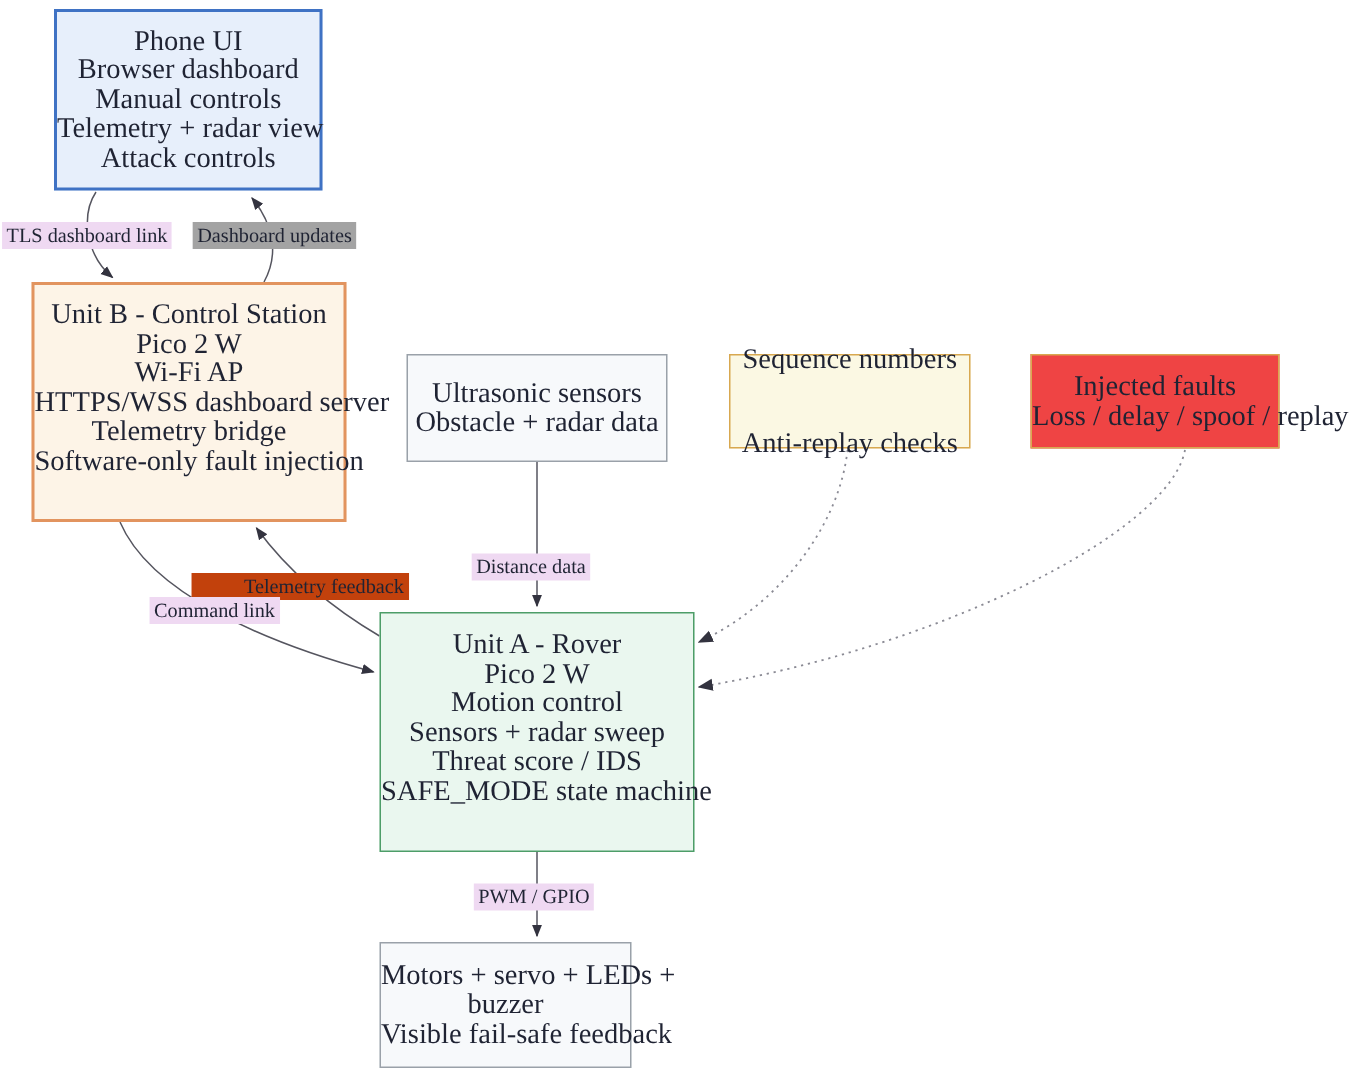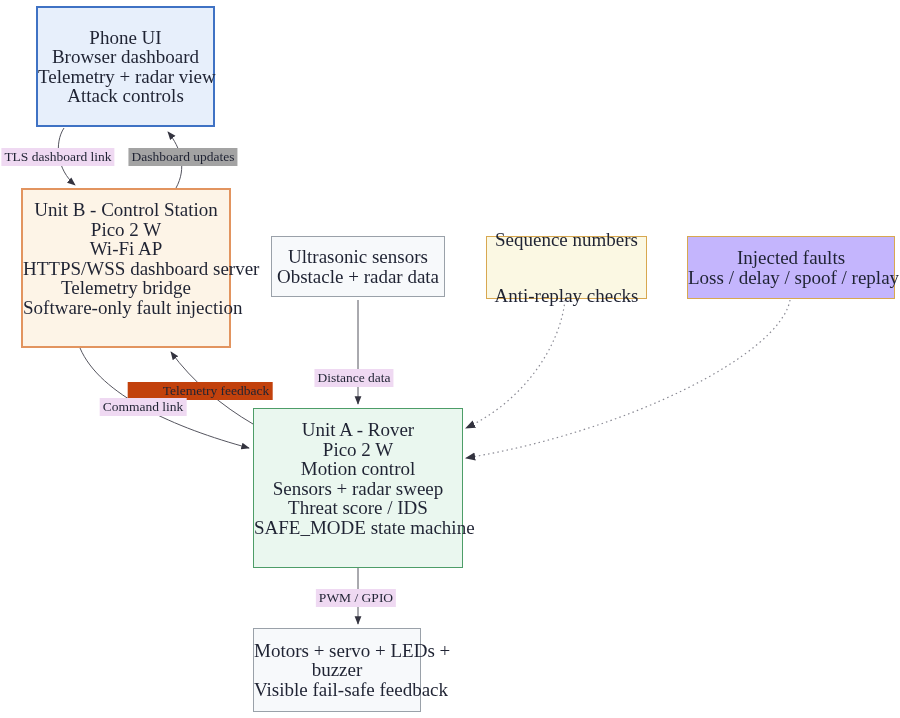--- a/index.html
+++ b/index.html
@@ -52,44 +52,45 @@
     <path class="edge-solid" d="M 80,348 C 100,395 175,428 249,448" marker-end="url(#arrow)"></path>
     <path class="edge-solid" d="M 253,424 C 222,406 192,381 171,352" marker-end="url(#arrow)"></path>
     <path class="edge-dotted" d="M 565,300 C 560,348 522,402 466,428" marker-end="url(#arrow)"></path>
     <path class="edge-dotted" d="M 790,300 C 780,355 625,432 466,458" marker-end="url(#arrow)"></path>
     <path class="edge-solid" d="M 358,568 L 358,624" marker-end="url(#arrow)"></path>
   </svg>
 
   <div class="node" style="left: 36px; top: 6px; width: 179px; height: 121px; border: 2px solid rgb(63, 114, 196); background-color: rgb(231, 239, 251);">
       <div>Phone UI</div>
       <div>Browser dashboard</div>
+      <div>Manual controls</div>
       <div>Telemetry + radar view</div>
       <div>Attack controls</div>
     </div>
 
   <div class="node" style="left: 21px; top: 188px; width: 210px; height: 160px; border: 2px solid rgb(226, 148, 95); padding-bottom: 19px; background-color: rgb(253, 244, 231);">
       <div>Unit B - Control Station</div>
       <div>Pico 2 W</div>
       <div>Wi-Fi AP</div>
       <div>HTTPS/WSS dashboard server</div>
       <div>Telemetry bridge</div>
       <div>Software-only fault injection</div>
     </div>
 
-  <div class="node" style="left: 271px; top: 236px; width: 174px; height: 61px; border: 1px solid rgb(154, 161, 169); background-color: rgb(247, 249, 251);">
+  <div class="node" style="left: 271px; top: 236px; width: 174px; height: 72px; border: 1px solid rgb(154, 161, 169); background-color: rgb(247, 249, 251);">
       <div>Ultrasonic sensors</div>
       <div>Obstacle + radar data</div>
     </div>
 
   <div class="node" style="left: 486px; top: 236px; width: 161px; height: 63px; border: 1.5px solid rgb(216, 168, 80); background-color: rgb(251, 248, 227); gap: 36px;">
       <div>Sequence numbers</div>
       <div>Anti-replay checks</div>
     </div>
 
-  <div class="node" style="left: 687px; top: 236px; width: 208px; height: 63px; border: 1.5px solid rgb(216, 168, 80); background-color: #c4b5fd;">
+  <div class="node" style="left: 687px; top: 236px; width: 166px; height: 63px; border: 1.5px solid rgb(216, 168, 80); background-color: #ef4444;">
       <div>Injected faults</div>
       <div>Loss / delay / spoof / replay</div>
     </div>
 
   <div class="node" style="left: 253px; top: 408px; width: 210px; height: 160px; border: 1.5px solid rgb(77, 157, 104); padding-bottom: 19px; background-color: rgb(234, 247, 239);">
       <div>Unit A - Rover</div>
       <div>Pico 2 W</div>
       <div>Motion control</div>
       <div>Sensors + radar sweep</div>
       <div>Threat score / IDS</div>

